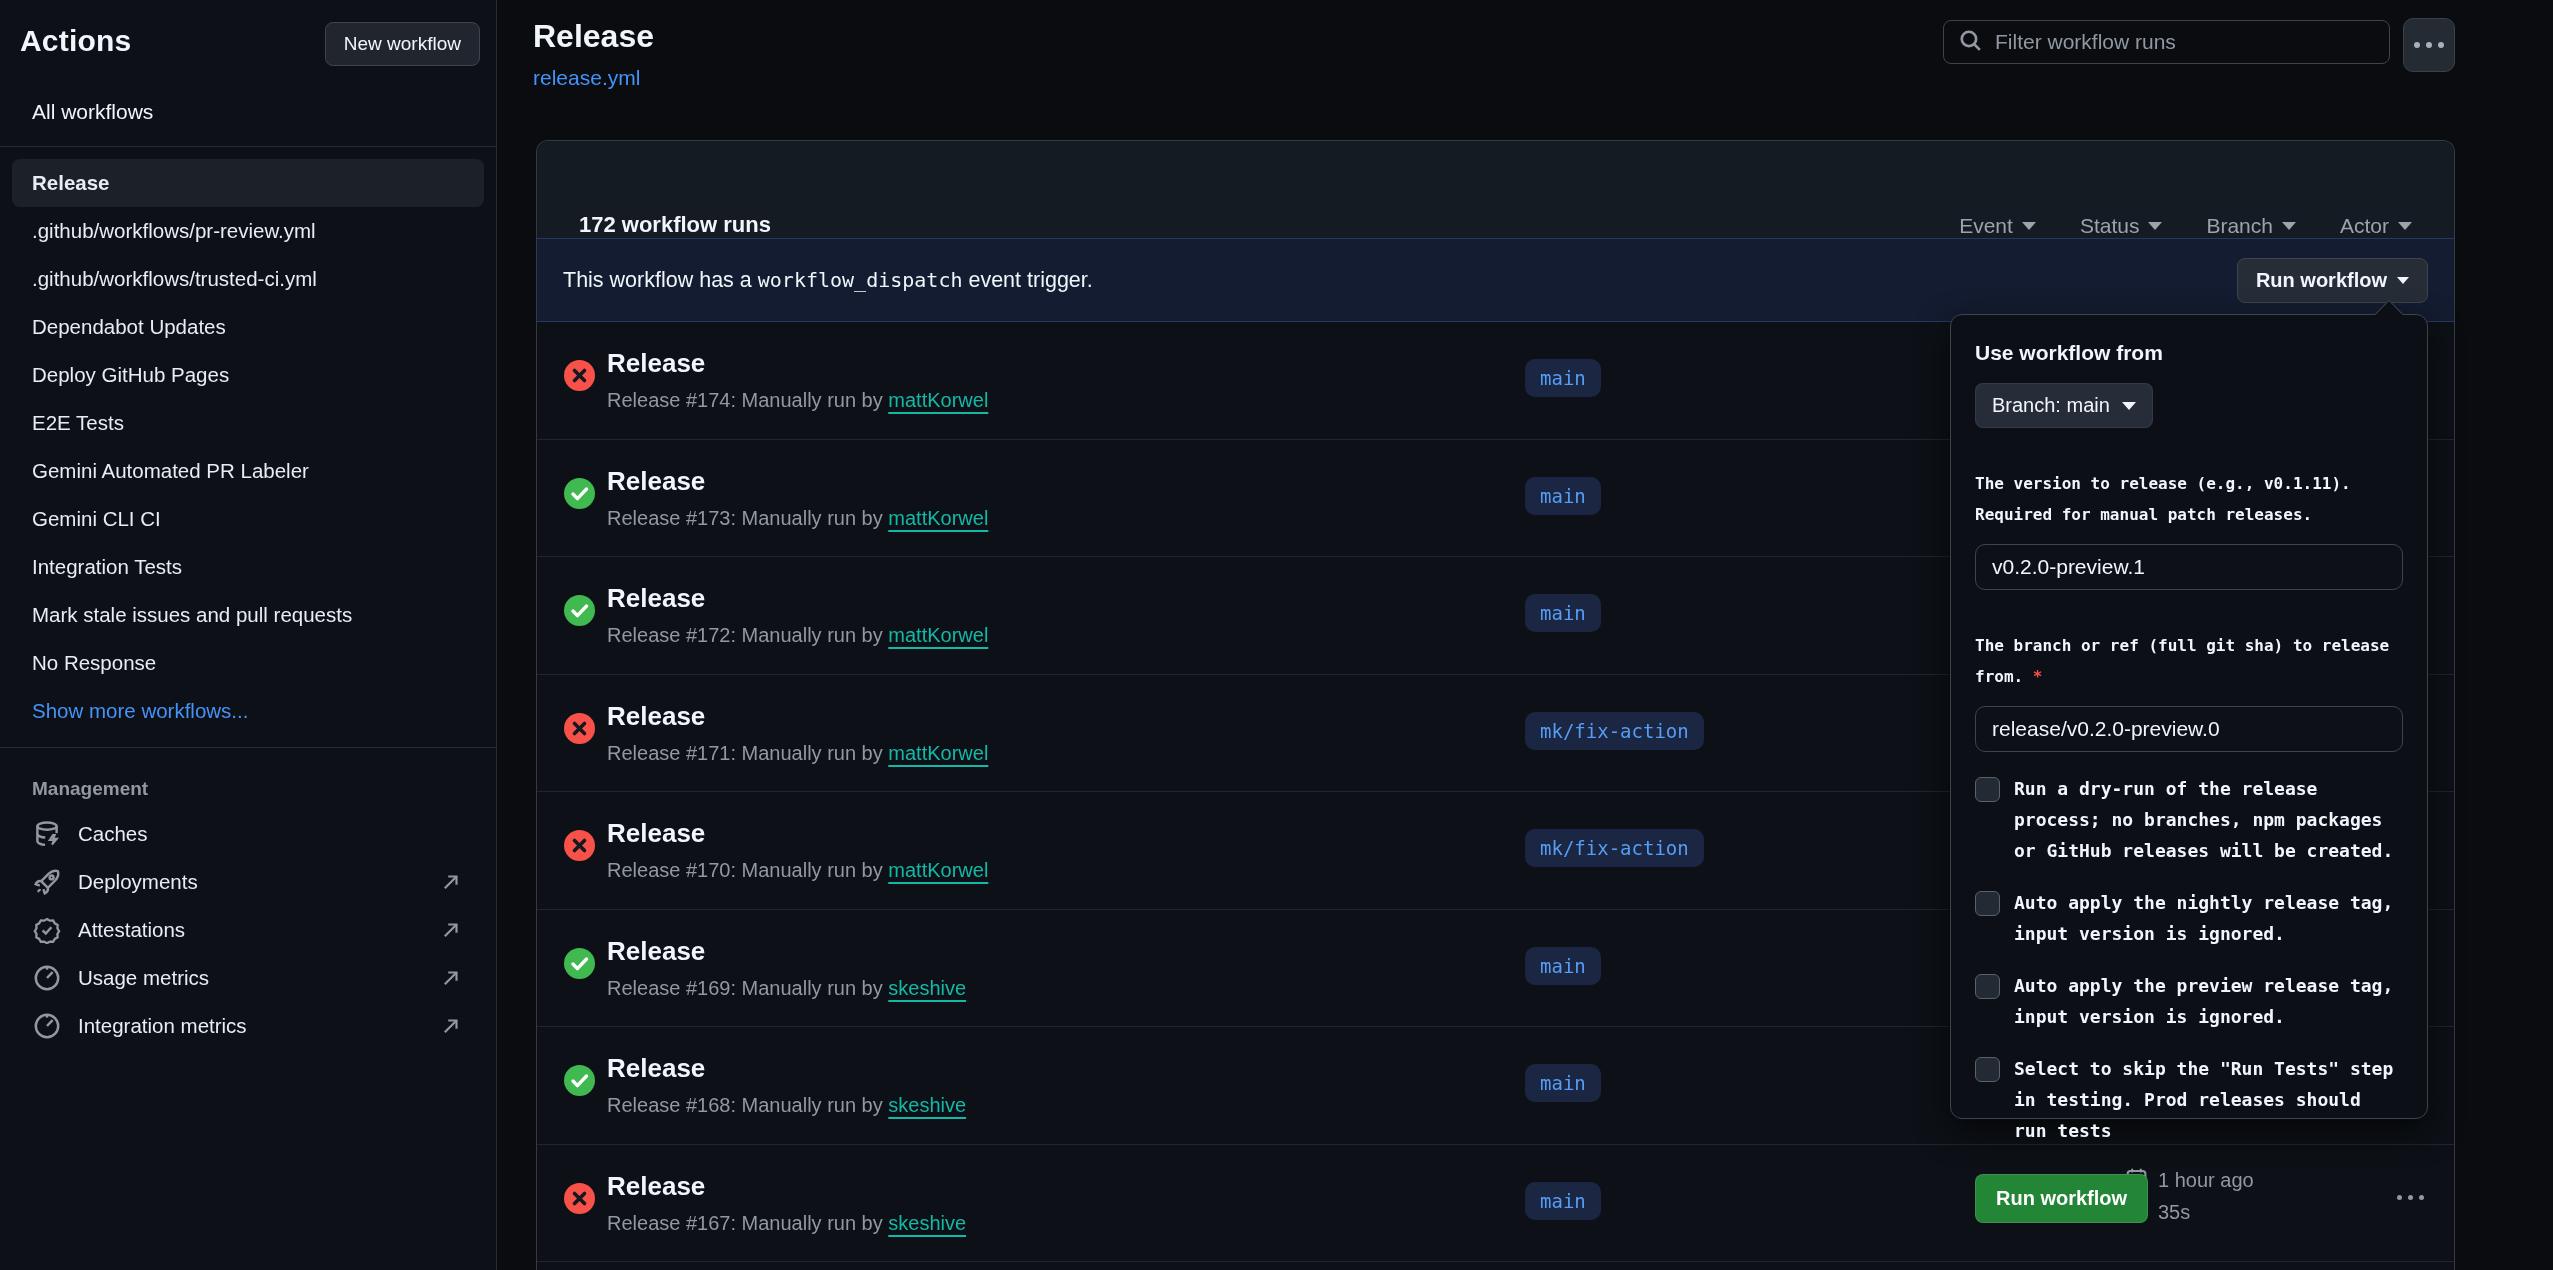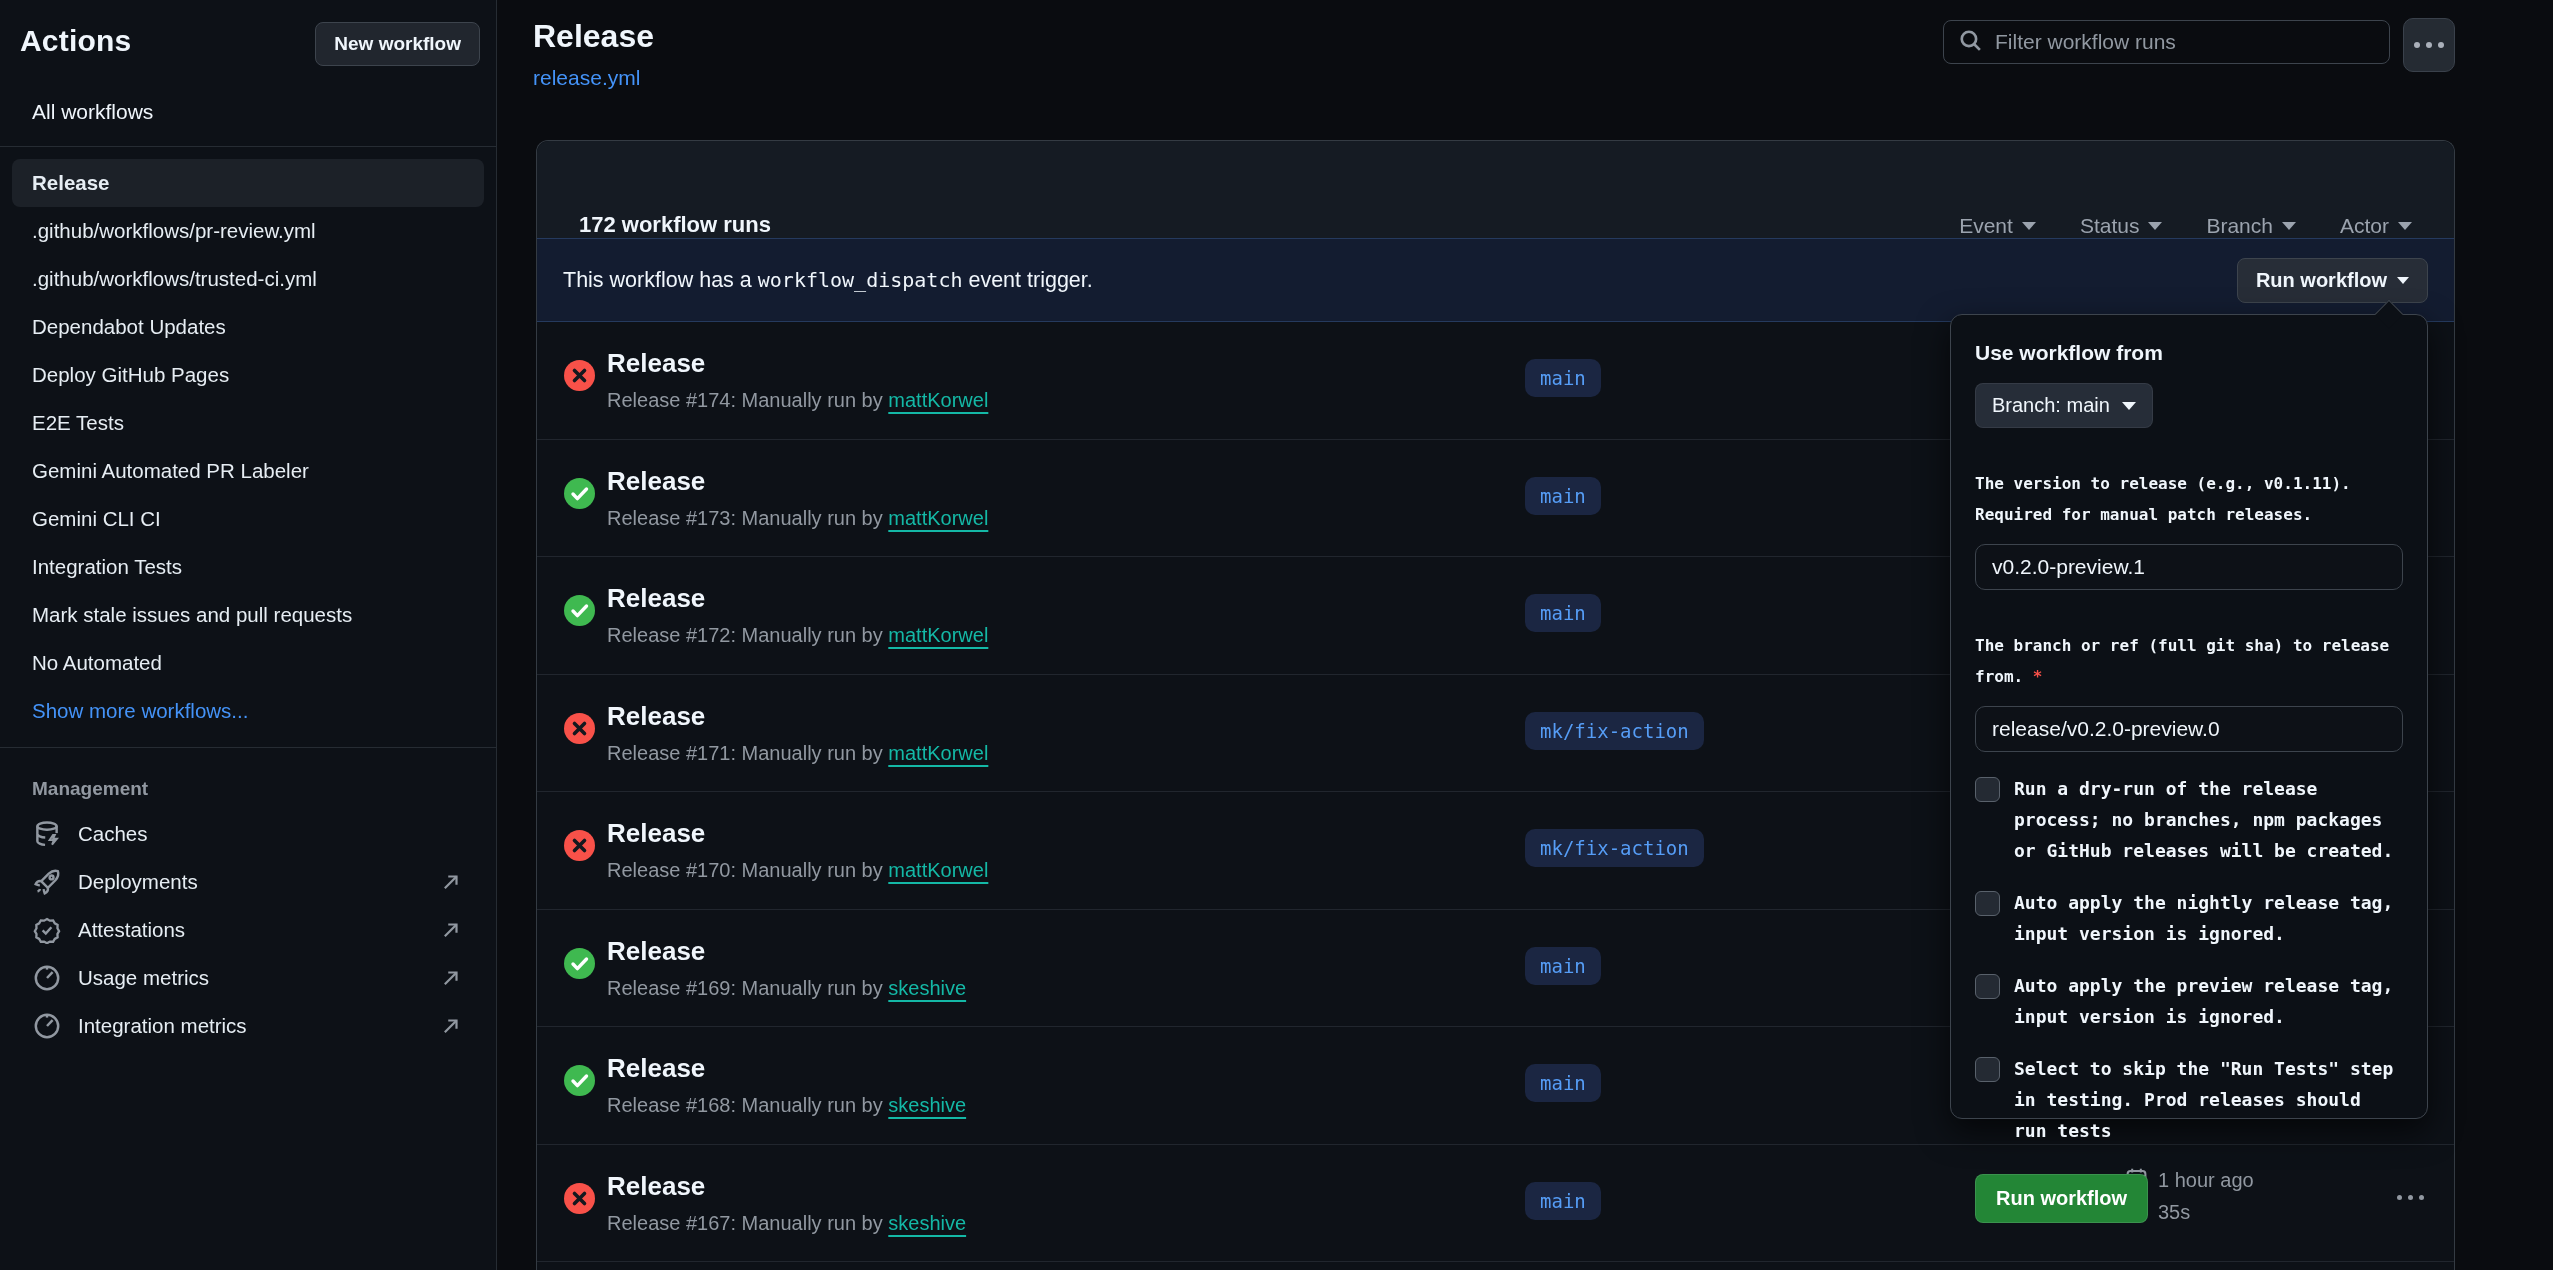--- a/index.html
+++ b/index.html
@@ -15,21 +15,21 @@
   
   .sidebar {
     position:absolute; left:0; top:0; width:497px; height:1270px;
     background:#0d1117; border-right:1px solid #262c33;
   }
   .sb-head { position:relative; height:76px; padding:24px 16px 0 20px; }
   .sb-title { font-size:30px; font-weight:700; letter-spacing:.2px; }
   .btn-newworkflow {
     position:absolute; right:16px; top:22px;
     background:#21262e; border:1px solid #3d444d; border-radius:8px;
-    color:#f0f6fc; font-size:19px; font-weight:700; padding:10px 18px; cursor:pointer;
+    color:#f0f6fc; font-size:19px; font-weight:400; padding:10px 18px; cursor:pointer;
     font-family:"Liberation Sans", sans-serif;
   }
   .sb-allworkflows {
     margin:14px 12px 0 12px; padding:10px 20px; font-size:21px; color:#f0f6fc;
     border-radius:8px; cursor:pointer;
   }
   .sb-divider { border:none; border-top:1px solid #262c33; margin:12px 0; }
   .sb-list { padding:0 12px; }
   .sb-item {
     position:relative; height:48px; display:flex; align-items:center;
@@ -193,21 +193,21 @@
       <div class="sb-item">
         <span class="sb-item-label">Gemini CLI CI</span>
       </div>
       <div class="sb-item">
         <span class="sb-item-label">Integration Tests</span>
       </div>
       <div class="sb-item">
         <span class="sb-item-label">Mark stale issues and pull requests</span>
       </div>
       <div class="sb-item">
-        <span class="sb-item-label">No Automated</span>
+        <span class="sb-item-label">No Response</span>
       </div>
     </div>
   <div class="sb-list">
     <div class="sb-item more">Show more workflows...</div>
   </div>
   <hr class="sb-divider">
   <div class="sb-mgmt-label">Management</div>
   <div>
       <div class="mg-item">
     <span class="mg-icon">

